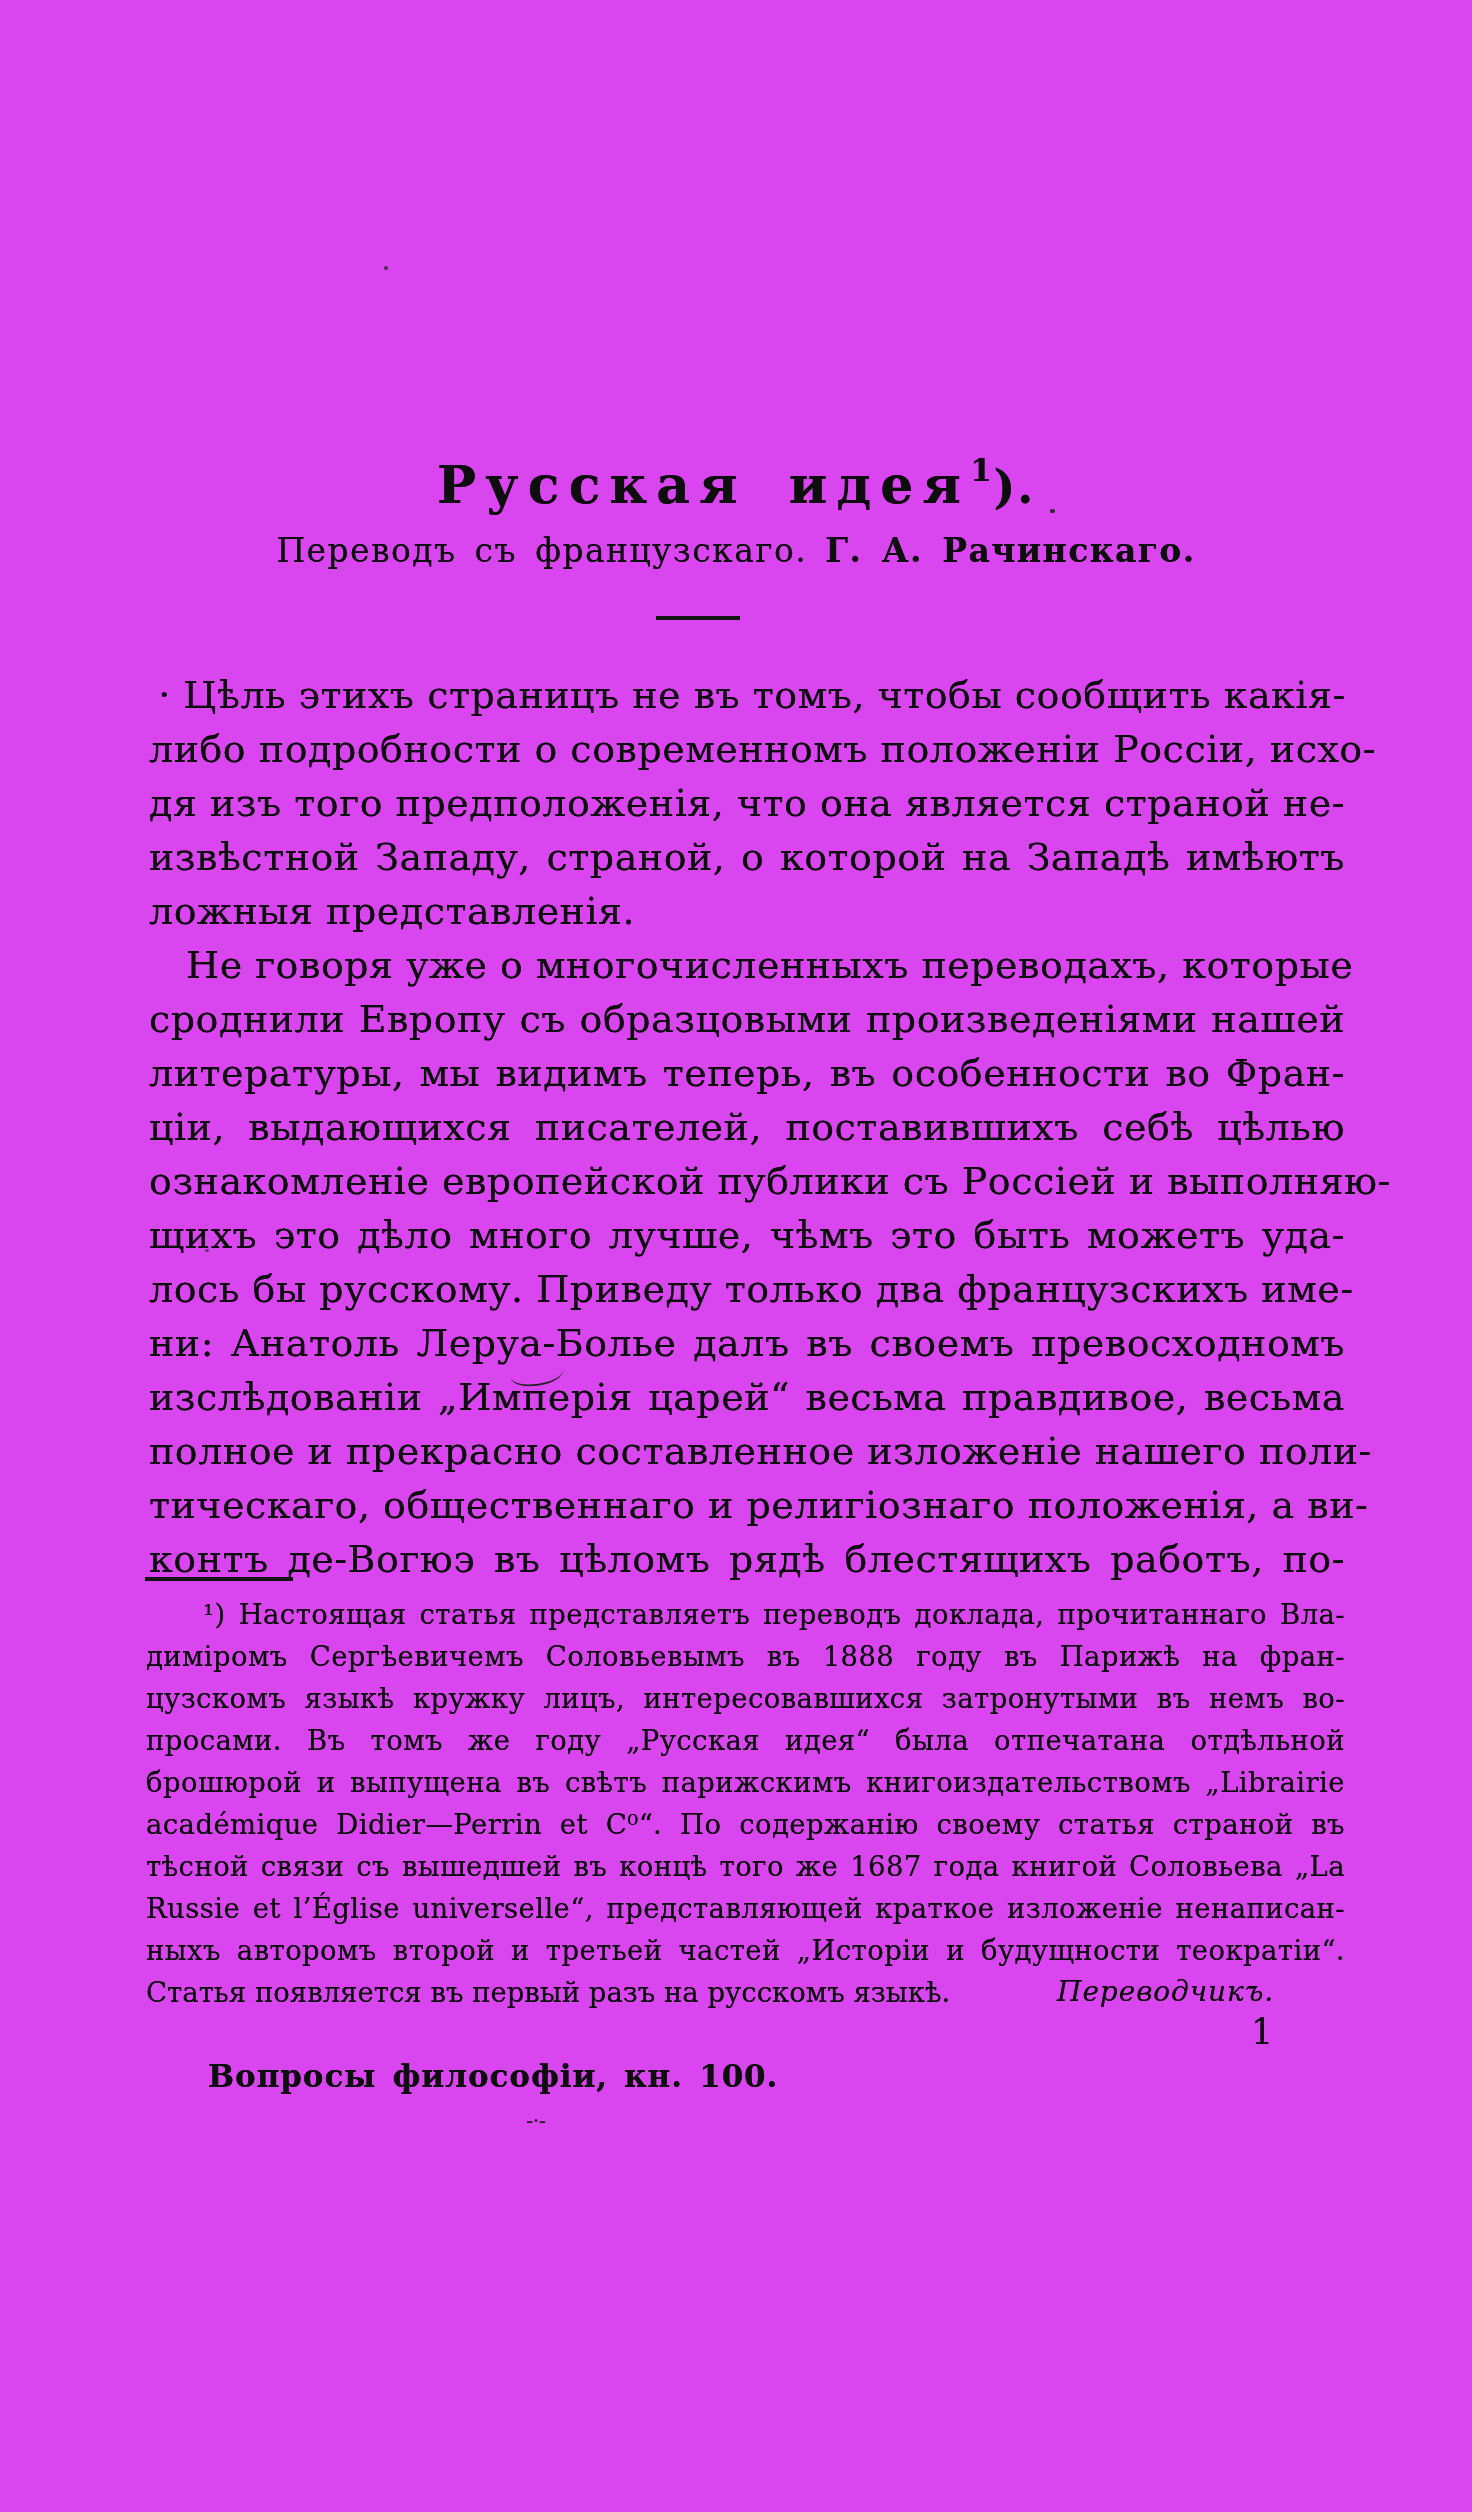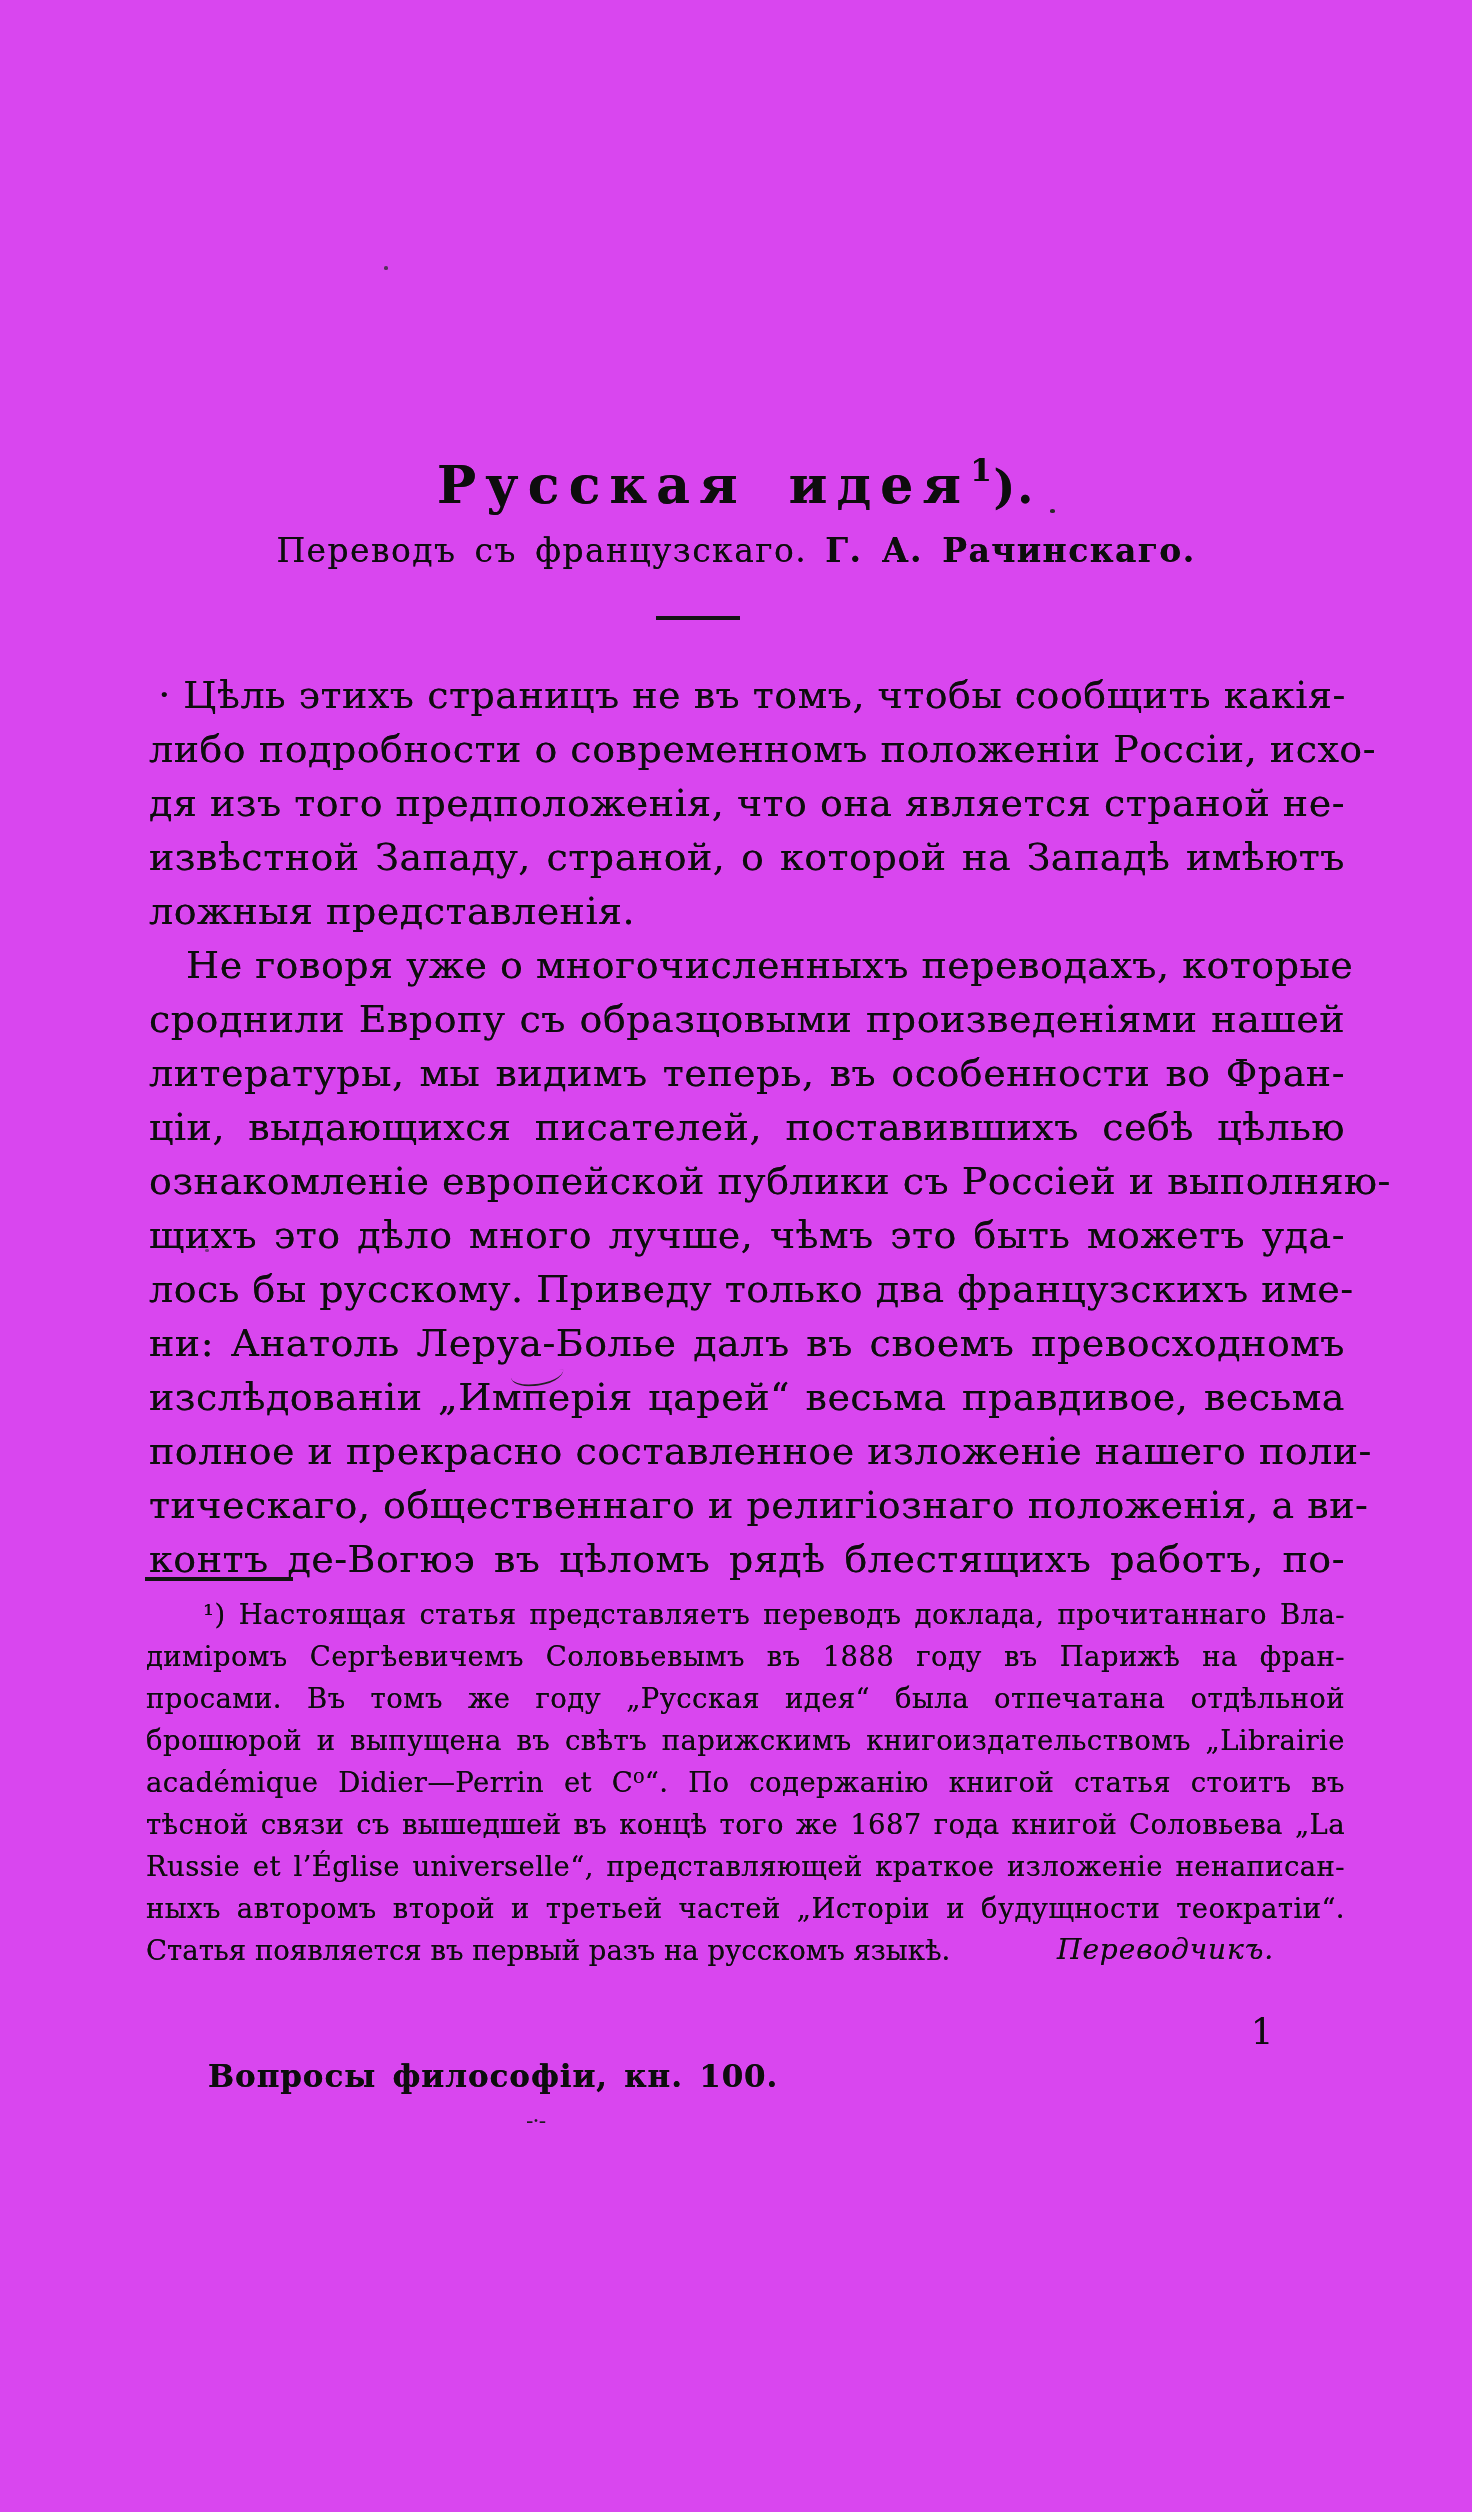--- a/index.html
+++ b/index.html
@@ -182,23 +182,24 @@
     <div class="line">полное и прекрасно составленное изложеніе нашего поли-</div>
     <div class="line">тическаго, общественнаго и религіознаго положенія, а ви-</div>
     <div class="line">контъ де-Вогюэ въ цѣломъ рядѣ блестящихъ работъ, по-</div>
   </div>
 
   <div class="footnote-rule"></div>
 
   <div class="footnote ink">
     <div class="fline findent">¹) Настоящая статья представляетъ переводъ доклада, прочитаннаго Вла-</div>
     <div class="fline">диміромъ Сергѣевичемъ Соловьевымъ въ 1888 году въ Парижѣ на фран-</div>
+    <div class="fline">цузскомъ языкѣ кружку лицъ, интересовавшихся затронутыми въ немъ во-</div>
     <div class="fline">просами. Въ томъ же году „Русская идея“ была отпечатана отдѣльной</div>
     <div class="fline">брошюрой и выпущена въ свѣтъ парижскимъ книгоиздательствомъ „Librairie</div>
-    <div class="fline">académique Didier—Perrin et C⁰“. По содержанію книгой статья стоитъ въ</div>
+    <div class="fline">académique Didier—Perrin et C⁰“. По содержанію своему статья страной въ</div>
     <div class="fline">тѣсной связи съ вышедшей въ концѣ того же 1687 года книгой Соловьева „La</div>
     <div class="fline">Russie et l’Église universelle“, представляющей краткое изложеніе ненаписан-</div>
     <div class="fline">ныхъ авторомъ второй и третьей частей „Исторіи и будущности теократіи“.</div>
     <div class="fclose">
       <span>Статья появляется въ первый разъ на русскомъ языкѣ.</span>
       <span class="signature">Переводчикъ.</span>
     </div>
   </div>
 
   <div class="journal-ref ink">Вопросы философіи, кн. 100.</div>

